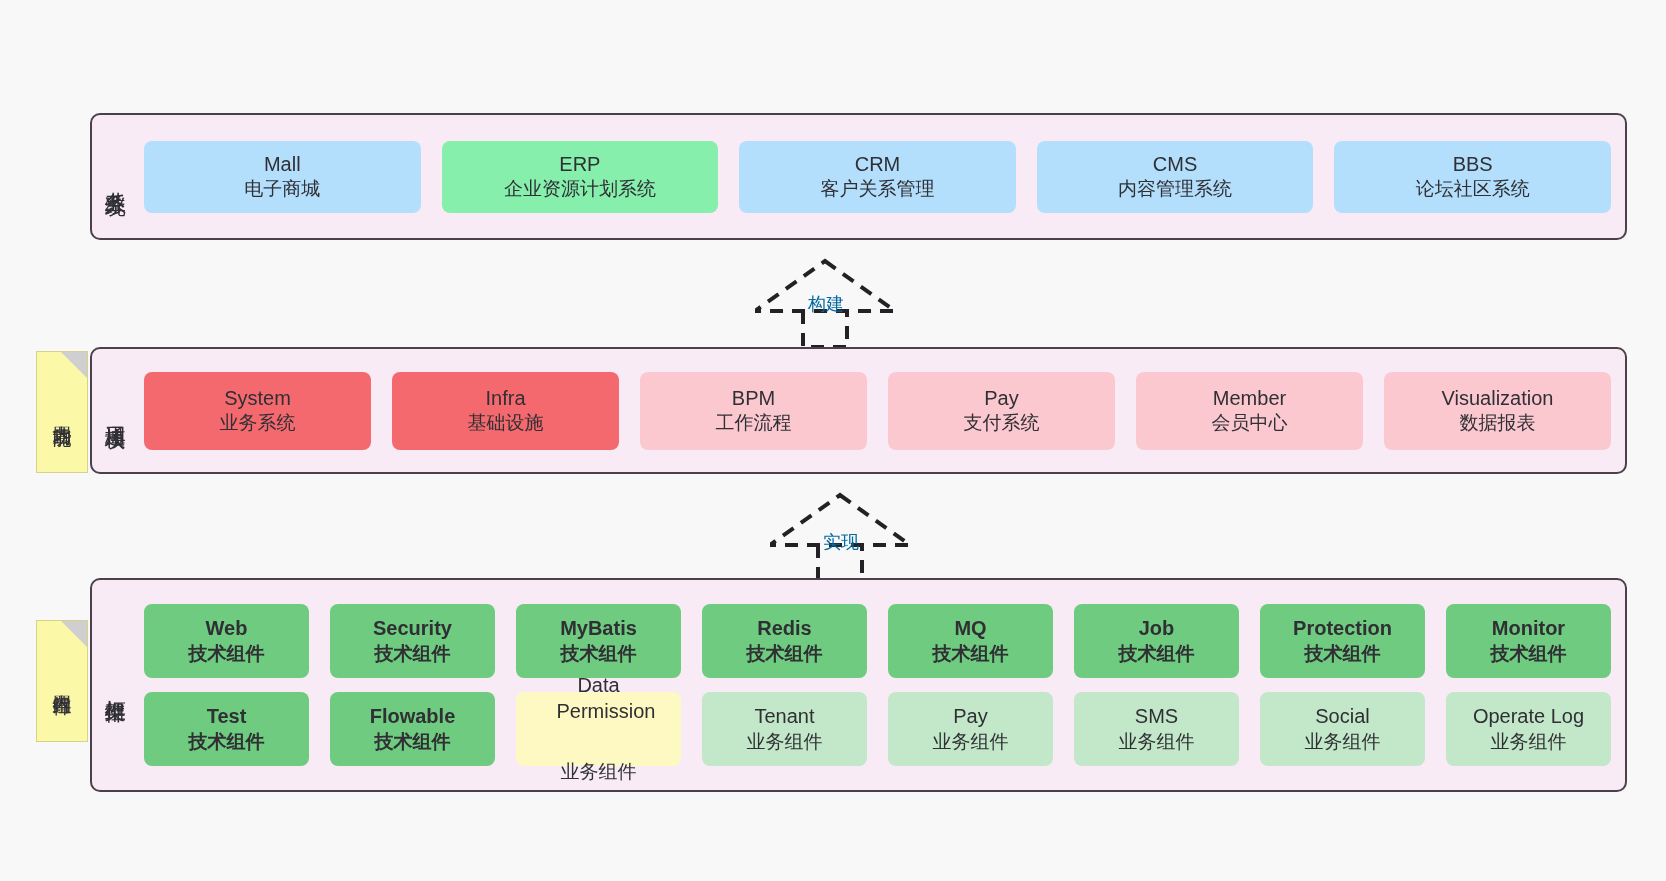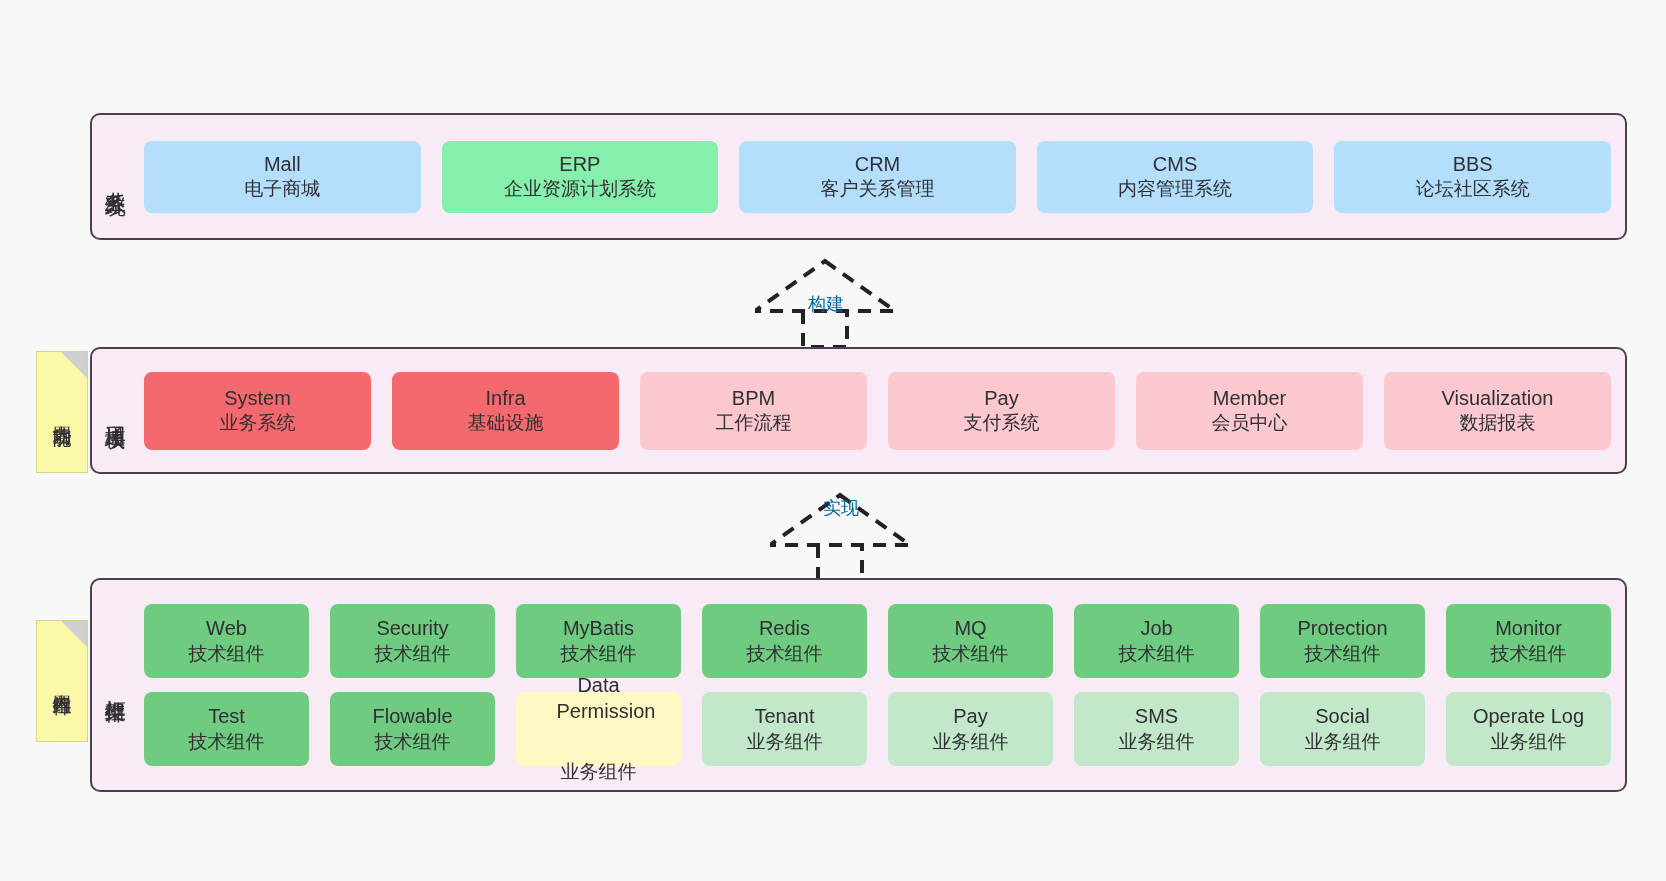--- a/index.html
+++ b/index.html
@@ -80,21 +80,21 @@
     padding: 4px 6px;
     box-sizing: border-box;
     color: #2f2f34;
   }
   .box .t1 { font-size: 20px; }
   .box .t2 { font-size: 19px; }
 
   .box.blue        { background: #b3dffc; }
   .box.red         { background: #f4696e; }
   .box.pink        { background: #fbc8d0; }
-  .box.green       { background: #6ecb7f; }
+  .box.green       { background: #6ecb7f; font-weight: bold; }
   .box.lightgreen  { background: #c2e8c9; }
 
   
   .layer-top .box   { height: 72px; }
   .layer-mid .box   { height: 78px; }
   .layer-bot .box   { height: 74px; }
 
   
   .note {
     position: absolute;
@@ -213,21 +213,21 @@
           <span class="t2">数据报表</span>
         </div>
       </div>
     </div>
   </div>
 
   <svg class="arrow" style="left:770px; top:489px; width:145px; height:95px;" width="145" height="95" viewBox="0 0 145 95">
     <path d="M 70 6 L 140 56 L 0 56 Z" fill="none" stroke="#222226" stroke-width="4" stroke-dasharray="13 9" stroke-linejoin="miter"></path>
     <path d="M 48 56 L 48 92 L 92 92 L 92 56" fill="none" stroke="#222226" stroke-width="4" stroke-dasharray="13 9"></path>
   </svg>
-  <div class="arrow-label" style="left:823px; top:496px;">实现</div>
+  <div class="arrow-label" style="left:823px; top:530px;">实现</div>
 
   <div class="note" style="left:36px; top:620px; width:52px; height:122px;">
     <span class="fold"></span>
     <span>内置组件</span>
   </div>
 
   <div class="layer layer-bot" style="left: 90px; top: 578px; width: 1537px; height: 214px; background: rgb(249, 235, 245); border-color: rgb(74, 65, 75);">
     <div class="layer-caption">框架组件</div>
     <div class="layer-body">
 

